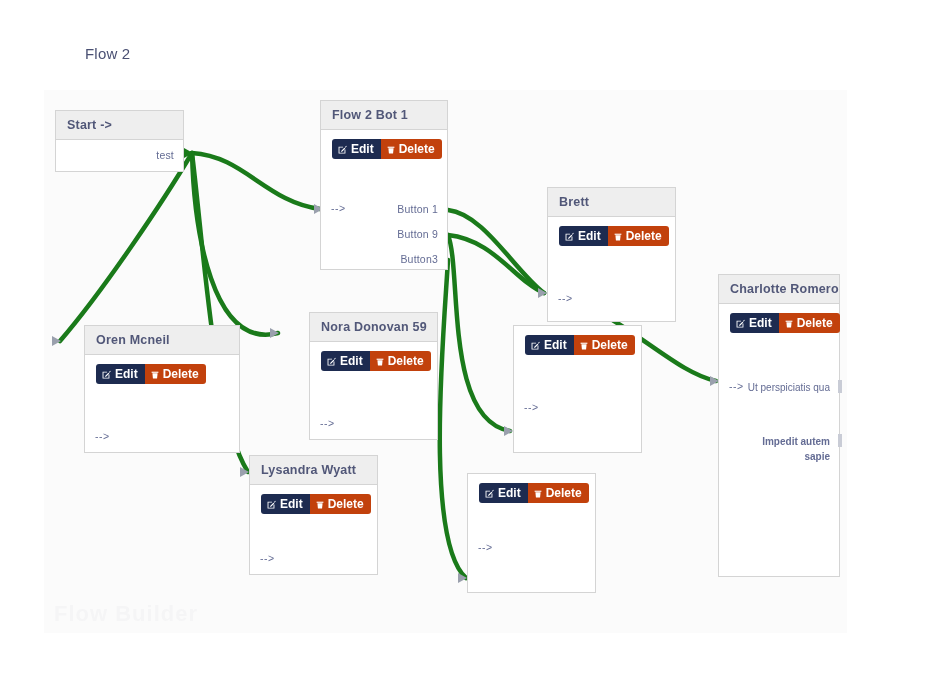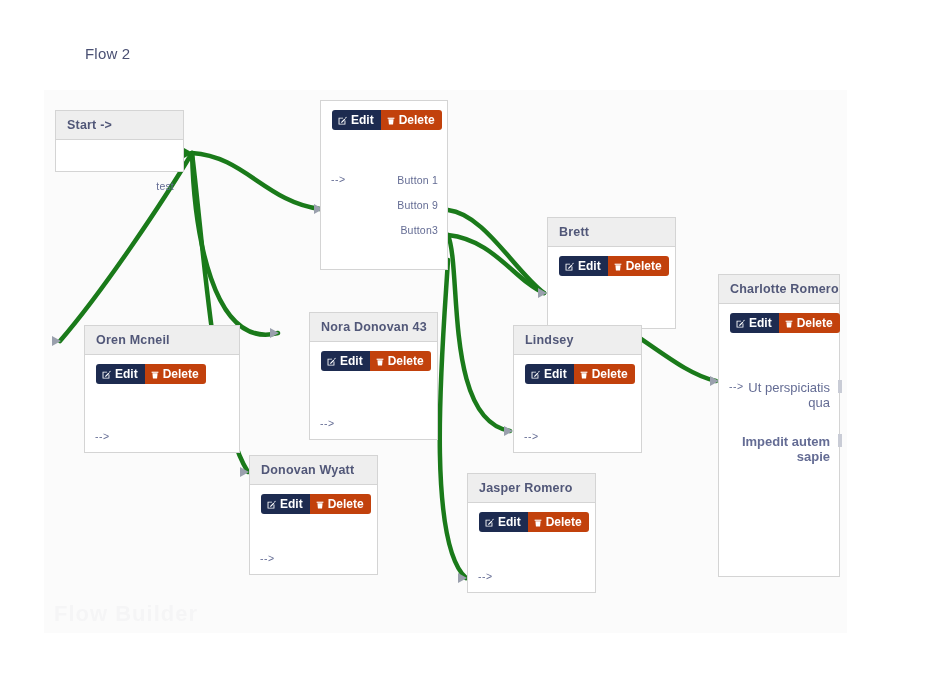--- a/index.html
+++ b/index.html
@@ -103,21 +103,21 @@
     right: 9px;
     font-size: 10.5px;
     color: #646c94;
     text-align: right;
     letter-spacing: .2px;
     line-height: 15px;
   }
   .out-text-block {
     position: absolute;
     right: 9px;
-    font-size: 13px;
+    font-size: 10px;
     color: #646c94;
     text-align: right;
     line-height: 15px;
     width: 92px;
   }
   .handle-sq {
     position: absolute;
     width: 4px; height: 13px;
     background: #c9ccd6;
     right: -3px;
@@ -183,25 +183,26 @@
 
         <polygon points="396,115 405,120 396,125" fill="#1a7a1a"></polygon>
         <polygon points="396,140 405,145 396,150" fill="#1a7a1a"></polygon>
         <polygon points="396,165 405,170 396,175" fill="#1a7a1a"></polygon>
       </g>
     </svg>
 
     <div class="node" id="node-start" style="left:11px; top:20px; width:129px; height:62px;">
       <div class="node-header">Start -&gt;</div>
       <div class="node-body">
-        <div class="port-out" style="top:8px;margin-top:31px;">test</div>
+        <div class="port-out" style="top:8px;">test</div>
       </div>
     </div>
 
     <div class="node" id="node-flow2bot1" style="left:276px; top:10px; width:128px; height:170px;">
+      <div class="node-header">Flow 2 Bot 1</div>
       <div class="node-body">
         <div class="btn-row">
           <button class="btn btn-edit">
             <span>
               <svg width="9" height="9" viewBox="0 0 16 16">
                   <path d="M1 3h8v1.6H2.6v9H11.6V8h1.6v7H1z" fill="#fff"></path>
                   <path d="M14.7 1.3 12 4l1 1 2.7-2.7z" fill="#fff"></path>
                   <path d="M11.3 4.7 6 10l-.6 2.3 2.3-.6 5.3-5.3z" fill="#fff"></path>
                 </svg>
             </span>
@@ -217,21 +218,21 @@
             <span>Delete</span>
           </button>
         </div>
         <div class="port-in" style="left:10px; top:72px;">--&gt;</div>
         <div class="port-out" style="top:72px;margin-left:37px;">Button 1</div>
         <div class="port-out" style="top:97px;">Button 9</div>
         <div class="port-out" style="top:122px;">Button3</div>
       </div>
     </div>
 
-    <div class="node" id="node-brett" style="left:503px; top:97px; width:129px; height:112px;margin-top:30px;">
+    <div class="node" id="node-brett" style="left:503px; top:97px; width:129px; height:135px;">
       <div class="node-header">Brett</div>
       <div class="node-body">
         <div class="btn-row">
           <button class="btn btn-edit">
             <span>
               <svg width="9" height="9" viewBox="0 0 16 16">
                   <path d="M1 3h8v1.6H2.6v9H11.6V8h1.6v7H1z" fill="#fff"></path>
                   <path d="M14.7 1.3 12 4l1 1 2.7-2.7z" fill="#fff"></path>
                   <path d="M11.3 4.7 6 10l-.6 2.3 2.3-.6 5.3-5.3z" fill="#fff"></path>
                 </svg>
@@ -306,21 +307,21 @@
                 </svg>
             </span>
             <span>Delete</span>
           </button>
         </div>
         <div class="port-in" style="left:10px; top:75px;">--&gt;</div>
       </div>
     </div>
 
     <div class="node" id="node-nora" style="left:265px; top:222px; width:129px; height:128px;">
-      <div class="node-header">Nora Donovan 43</div>
+      <div class="node-header">Nora Donovan 59</div>
       <div class="node-body">
         <div class="btn-row">
           <button class="btn btn-edit">
             <span>
               <svg width="9" height="9" viewBox="0 0 16 16">
                   <path d="M1 3h8v1.6H2.6v9H11.6V8h1.6v7H1z" fill="#fff"></path>
                   <path d="M14.7 1.3 12 4l1 1 2.7-2.7z" fill="#fff"></path>
                   <path d="M11.3 4.7 6 10l-.6 2.3 2.3-.6 5.3-5.3z" fill="#fff"></path>
                 </svg>
             </span>
@@ -334,21 +335,20 @@
                 </svg>
             </span>
             <span>Delete</span>
           </button>
         </div>
         <div class="port-in" style="left:10px; top:75px;">--&gt;</div>
       </div>
     </div>
 
     <div class="node" id="node-lindsey" style="left:469px; top:235px; width:129px; height:128px;">
-      <div class="node-header">Lindsey</div>
       <div class="node-body">
         <div class="btn-row">
           <button class="btn btn-edit">
             <span>
               <svg width="9" height="9" viewBox="0 0 16 16">
                   <path d="M1 3h8v1.6H2.6v9H11.6V8h1.6v7H1z" fill="#fff"></path>
                   <path d="M14.7 1.3 12 4l1 1 2.7-2.7z" fill="#fff"></path>
                   <path d="M11.3 4.7 6 10l-.6 2.3 2.3-.6 5.3-5.3z" fill="#fff"></path>
                 </svg>
             </span>
@@ -362,21 +362,21 @@
                 </svg>
             </span>
             <span>Delete</span>
           </button>
         </div>
         <div class="port-in" style="left:10px; top:75px;">--&gt;</div>
       </div>
     </div>
 
     <div class="node" id="node-lysandra" style="left:205px; top:365px; width:129px; height:120px;">
-      <div class="node-header">Donovan Wyatt</div>
+      <div class="node-header">Lysandra Wyatt</div>
       <div class="node-body">
         <div class="btn-row">
           <button class="btn btn-edit">
             <span>
               <svg width="9" height="9" viewBox="0 0 16 16">
                   <path d="M1 3h8v1.6H2.6v9H11.6V8h1.6v7H1z" fill="#fff"></path>
                   <path d="M14.7 1.3 12 4l1 1 2.7-2.7z" fill="#fff"></path>
                   <path d="M11.3 4.7 6 10l-.6 2.3 2.3-.6 5.3-5.3z" fill="#fff"></path>
                 </svg>
             </span>
@@ -390,21 +390,20 @@
                 </svg>
             </span>
             <span>Delete</span>
           </button>
         </div>
         <div class="port-in" style="left:10px; top:67px;">--&gt;</div>
       </div>
     </div>
 
     <div class="node" id="node-jasper" style="left:423px; top:383px; width:129px; height:120px;">
-      <div class="node-header">Jasper Romero</div>
       <div class="node-body">
         <div class="btn-row">
           <button class="btn btn-edit">
             <span>
               <svg width="9" height="9" viewBox="0 0 16 16">
                   <path d="M1 3h8v1.6H2.6v9H11.6V8h1.6v7H1z" fill="#fff"></path>
                   <path d="M14.7 1.3 12 4l1 1 2.7-2.7z" fill="#fff"></path>
                   <path d="M11.3 4.7 6 10l-.6 2.3 2.3-.6 5.3-5.3z" fill="#fff"></path>
                 </svg>
             </span>

